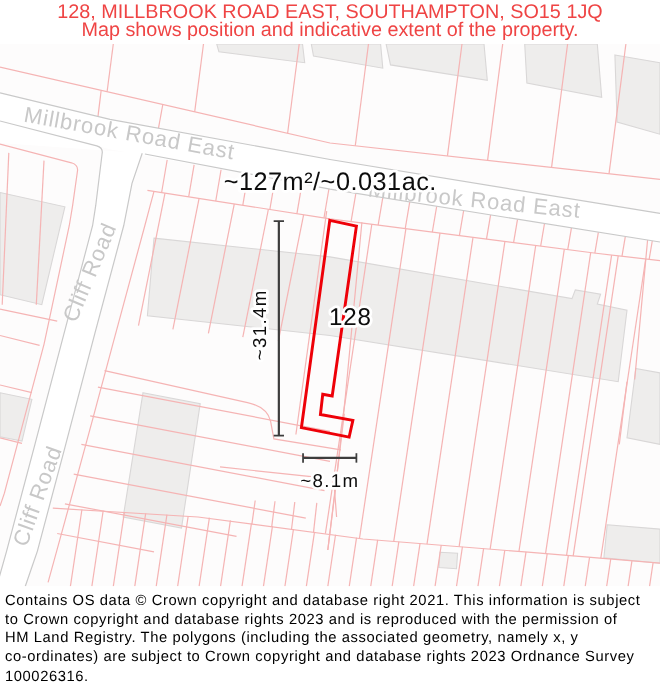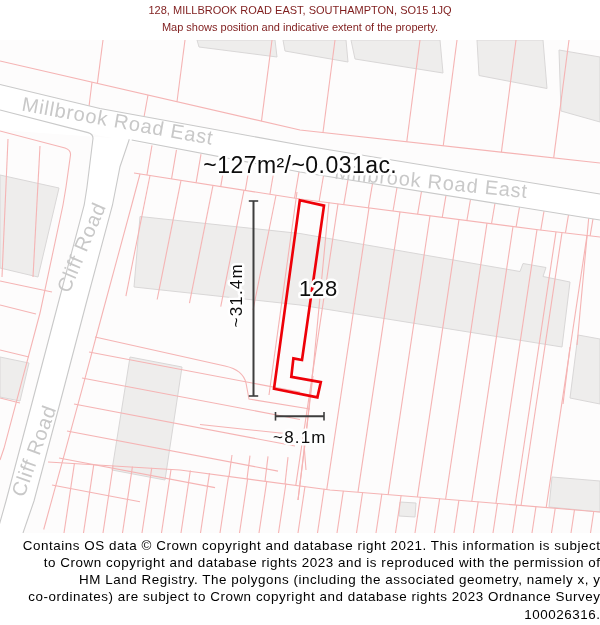--- a/index.html
+++ b/index.html
@@ -1,18 +1,18 @@
 <!DOCTYPE html>
 <html><head>
 <meta charset="utf-8">
 <style>
   html,body{margin:0;padding:0;background:#fff;width:600px;height:625px;overflow:hidden;}
   body{font-family:"Liberation Sans",sans-serif;position:relative;}
-  .title{position:absolute;top:2px;left:0;width:600px;text-align:center;font-size:11px;line-height:17px;color:#7f1d1d;}
-  .footer{position:absolute;top:536.5px;left:4.5px;width:596px;font-size:13.4px;letter-spacing:0.55px;line-height:17.3px;color:#000;white-space:nowrap;text-align:right;}
+  .title{position:absolute;top:2px;left:0;width:600px;text-align:center;font-size:18px;line-height:17px;color:#ef4444;}
+  .footer{position:absolute;top:536.5px;left:4.5px;width:596px;font-size:13.4px;letter-spacing:0.55px;line-height:17.3px;color:#000;white-space:nowrap;}
   #map{position:absolute;top:40px;left:0;}
 </style>
 </head>
 <body>
 <div class="title">128, MILLBROOK ROAD EAST, SOUTHAMPTON, SO15 1JQ<br>Map shows position and indicative extent of the property.</div>
 <svg id="map" width="600" height="493" viewBox="0 40 600 493">
 <rect x="0" y="40" width="600" height="493" fill="#fdfcfc"></rect>
 <g fill="#eeedec" stroke="#d9d7d7" stroke-width="1">
 <path d="M197,40 L275,40 L277,57 L199,47 Z"></path>
 <path d="M283,40 L346,40 L348,62 L285,51 Z"></path>

